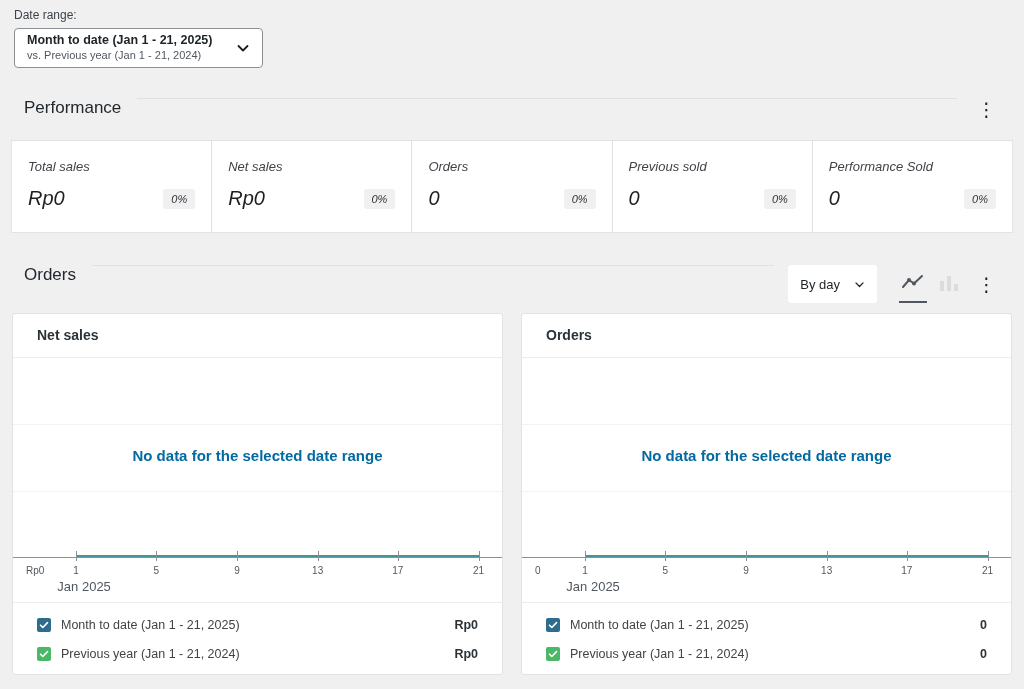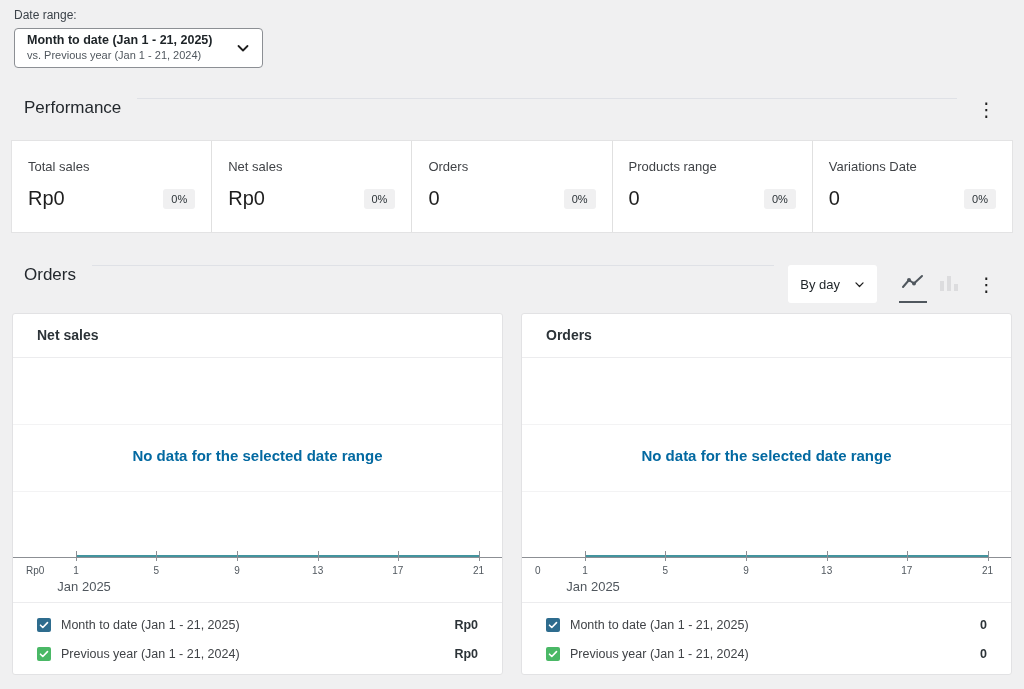--- a/index.html
+++ b/index.html
@@ -31,21 +31,21 @@
   .section-rule { flex: 1; height: 1px; background: #dfe1e6; margin-left: 16px; }
   .kebab-btn {
     background: none; border: none; cursor: pointer; margin-left: 16px;
     font-size: 19px; line-height: 1; color: #1e1e1e; padding: 2px 4px;
     font-family: "DejaVu Sans", sans-serif;
   }
 
   
   .stats-row {
     margin: 20px 12px 0 12px; height: 91px; background: #fff;
-    display: flex; box-shadow: 0 0 0 1px rgba(0,0,0,0.05);
+    display: flex; box-shadow: 0 0 0 1px rgba(0,0,0,0.05); font-style: italic;
   }
   .stat-card { flex: 1; padding: 18px 16px 16px 16px; cursor: pointer; }
   .stat-card + .stat-card { border-left: 1px solid #e0e0e0; }
   .stat-label { font-size: 13px; color: #404347; }
   .stat-valrow { margin-top: 13px; display: flex; justify-content: space-between; align-items: center; }
   .stat-value { font-size: 20px; color: #1e1e1e; }
   .stat-delta {
     font-size: 11px; color: #2c3338; background: #f0f0f1;
     padding: 4px 8px; border-radius: 3px;
   }
@@ -146,28 +146,28 @@
     </div>
   </div>
   <div class="stat-card">
     <div class="stat-label">Orders</div>
     <div class="stat-valrow">
       <span class="stat-value">0</span>
       <span class="stat-delta">0%</span>
     </div>
   </div>
   <div class="stat-card">
-    <div class="stat-label">Products range</div>
+    <div class="stat-label">Previous sold</div>
     <div class="stat-valrow">
       <span class="stat-value">0</span>
       <span class="stat-delta">0%</span>
     </div>
   </div>
   <div class="stat-card">
-    <div class="stat-label">Variations Date</div>
+    <div class="stat-label">Performance Sold</div>
     <div class="stat-valrow">
       <span class="stat-value">0</span>
       <span class="stat-delta">0%</span>
     </div>
   </div>
 </div>
 
 <div class="section-header charts-header">
   <span class="section-title">Orders</span>
   <span class="section-rule"></span>

